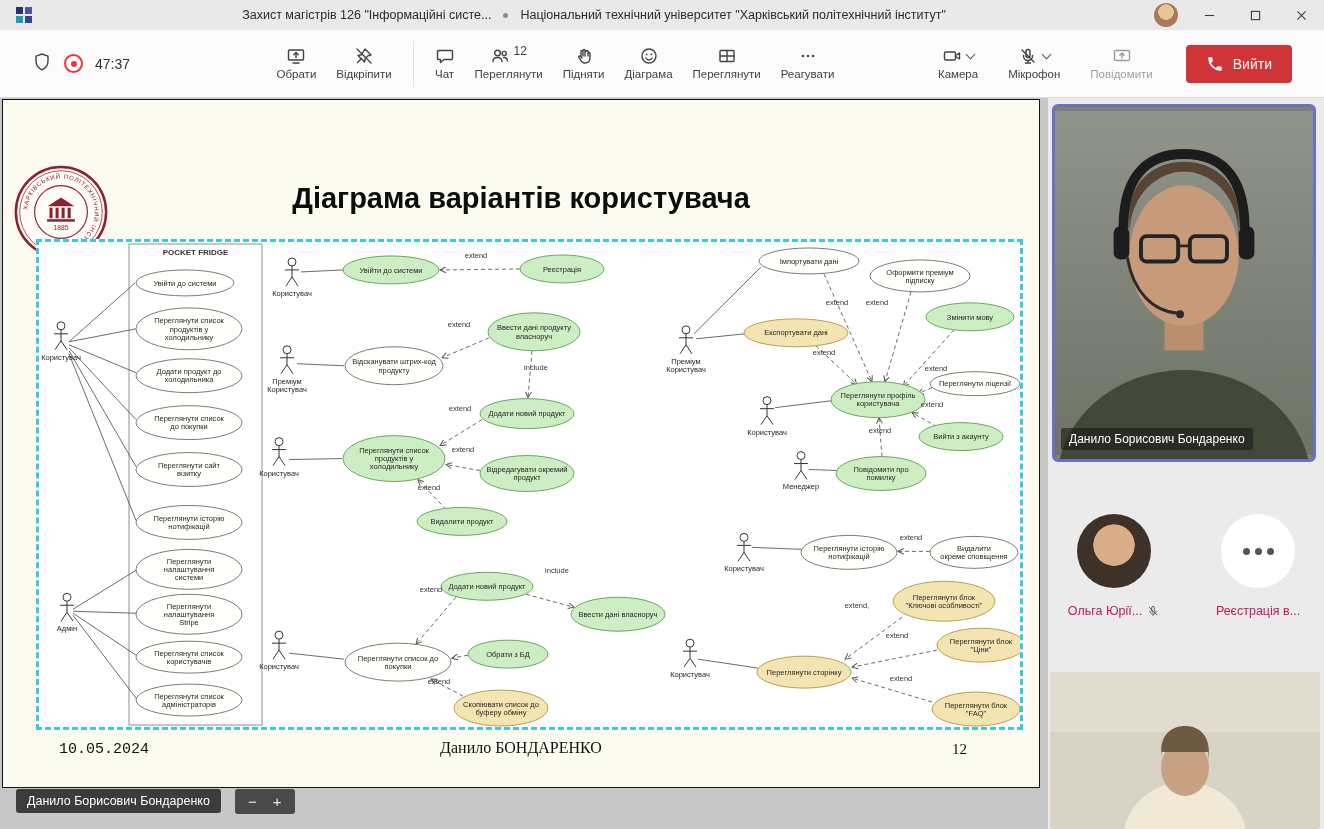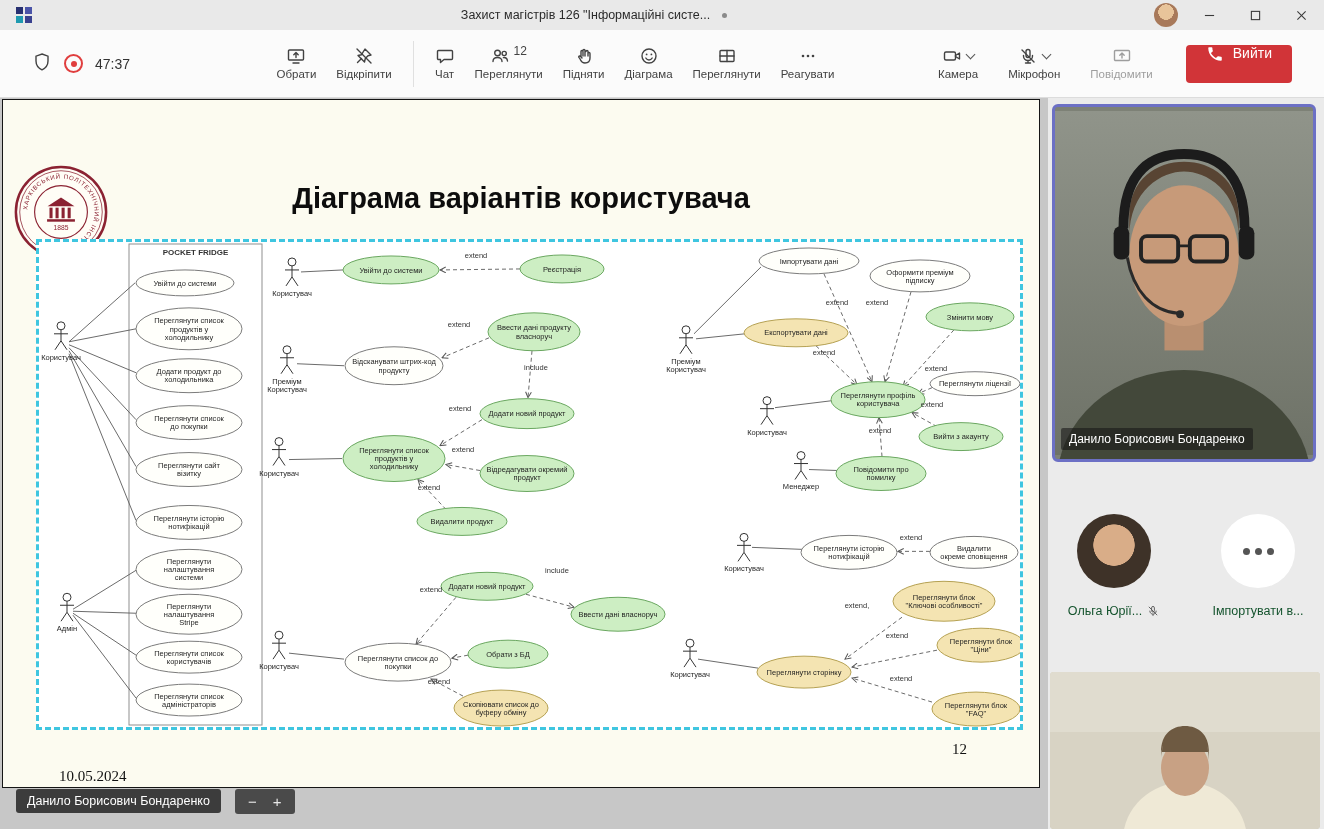--- a/index.html
+++ b/index.html
@@ -28,68 +28,69 @@
   .timer{font-size:14px;color:#333;}
   .tb-center{flex:1;display:flex;justify-content:center;align-items:center;gap:2px;}
   .tbtn{display:flex;flex-direction:column;align-items:center;gap:3px;padding:5px 9px;border-radius:4px;color:#424242;font-size:11.5px;line-height:1;cursor:pointer;}
   .tbtn svg{width:20px;height:20px;stroke:#424242;fill:none;stroke-width:1.4;stroke-linecap:round;stroke-linejoin:round;}
   .tbtn .iconrow{display:flex;align-items:flex-start;gap:3px;}
   .tbtn .count{font-size:12px;color:#424242;margin-top:-1px;}
   .chev{width:6px;height:6px;border-right:1.5px solid #555;border-bottom:1.5px solid #555;transform:rotate(45deg);margin:5px 0 0 2px;}
   .vsep{width:1px;height:46px;background:#e0e0e0;margin:0 10px;flex:none;}
   .tb-right{display:flex;align-items:center;gap:12px;flex:none;}
   .disabled{opacity:.5;}
-  .leave-btn{display:flex;align-items:flex-start;gap:9px;background:#d13438;color:#fff;border-radius:4px;height:38px;padding:0 20px;margin-left:12px;font-size:14px;cursor:pointer;}
+  .leave-btn{display:flex;align-items:center;gap:9px;background:#d13438;color:#fff;border-radius:4px;height:38px;padding:0 20px;margin-left:12px;font-size:14px;cursor:pointer;}
   .leave-btn svg{width:18px;height:18px;fill:#fff;}
 
   
   .stage{position:absolute;top:98px;left:0;width:1048px;bottom:0;background:#c7c7c7;}
   .share-frame{position:absolute;left:2px;top:1px;width:1038px;height:689px;background:#fcfbf0;border:1.5px solid #151515;box-sizing:border-box;}
   .slide-title{position:absolute;top:82px;left:0;right:0;text-align:center;font-size:29px;font-weight:bold;color:#0d0d0d;}
   .logo{position:absolute;left:10px;top:64px;width:96px;height:98px;}
   .uml-wrap{position:absolute;left:33px;top:139px;width:987px;height:491px;border:3px dashed #3fc6e0;background:#ffffff;box-sizing:border-box;}
   .uml-wrap svg{display:block;width:100%;height:100%;}
-  .slide-footer-date{position:absolute;left:56px;top:668px;font-family:Liberation Serif, serif;font-size:15px;color:#111;}
+  .slide-footer-date{position:absolute;left:56px;top:641px;font-family:Liberation Mono, monospace;font-size:15px;color:#111;}
   .slide-footer-author{position:absolute;left:0;right:0;top:639px;text-align:center;font-family:"Liberation Serif",serif;font-size:16px;color:#111;}
   .slide-footer-page{position:absolute;right:72px;top:641px;font-family:"Liberation Serif",serif;font-size:15px;color:#111;}
   .stage-nametag{position:absolute;left:16px;top:691px;background:#3c3c3c;color:#fff;font-size:12.5px;padding:5px 11px;border-radius:3px;}
   .zoom-pill{position:absolute;left:235px;top:691px;background:#4a4a4a;color:#e8e8e8;border-radius:3px;display:flex;align-items:center;gap:16px;padding:4px 13px;font-size:15px;}
   .zoom-pill span{cursor:pointer;}
 
   
   .sidebar{position:absolute;top:98px;right:0;width:276px;bottom:0;background:#ebebeb;}
   .main-tile{position:absolute;left:4px;top:6px;width:264px;height:358px;border:3px solid #6c70c5;border-radius:6px;overflow:hidden;box-sizing:border-box;background:#7d8176;}
   .main-tile svg{display:block;width:100%;height:100%;}
   .video-nametag{position:absolute;left:6px;bottom:9px;background:rgba(22,22,22,.58);color:#fff;font-size:12px;padding:4px 8px;border-radius:2px;white-space:nowrap;}
   .participants-row{position:absolute;top:416px;left:0;right:0;display:flex;justify-content:center;gap:34px;}
   .ptile{display:flex;flex-direction:column;align-items:center;gap:16px;width:110px;cursor:pointer;}
   .pavatar{width:74px;height:74px;border-radius:50%;}
   .pavatar.photo{background:radial-gradient(circle at 50% 42%,#d9ad88 0 36%,#3e3228 37% 100%);}
   .pavatar.more{background:#fff;display:flex;align-items:center;justify-content:center;gap:5px;}
   .pavatar.more i{width:7px;height:7px;border-radius:50%;background:#555;}
-  .pname{display:flex;align-items:center;gap:4px;font-size:12.5px;color:#14532d;white-space:nowrap;}
+  .pname{display:flex;align-items:center;gap:4px;font-size:12.5px;color:#be185d;white-space:nowrap;}
   .pname svg{width:14px;height:14px;stroke:#555;fill:none;stroke-width:1.3;}
   .bottom-tile{position:absolute;left:2px;top:574px;width:270px;height:157px;border-radius:4px;overflow:hidden;background:linear-gradient(#ded9cc,#ccc5b2);}
   .bottom-tile svg{display:block;width:100%;height:100%;}
 </style>
 </head>
 <body>
 
 <div id="app">
 
   <div class="titlebar">
     <div class="app-icon">
         <i></i>
         <i></i>
         <i></i>
         <i></i>
       </div>
     <div class="tb-title-wrap">
       <span>Захист магістрів 126 "Інформаційні систе...</span>
       <span class="tb-dot"></span>
+      <span>Національний технічний університет "Харківський політехнічний інститут"</span>
     </div>
     <div class="tb-avatar"></div>
     <div class="win-btns">
       <div class="win-btn">
           <svg viewBox="0 0 12 12">
             <line x1="1" y1="6" x2="11" y2="6"></line>
           </svg>
         </div>
       <div class="win-btn">
           <svg viewBox="0 0 12 12">
@@ -544,20 +545,21 @@
             <text x="897" y="129" text-anchor="middle" font-size="7.5" fill="#333">extend</text>
             <text x="893" y="165" text-anchor="middle" font-size="7.5" fill="#333">extend</text>
             <text x="841" y="191" text-anchor="middle" font-size="7.5" fill="#333">extend</text>
             <text x="872" y="299" text-anchor="middle" font-size="7.5" fill="#333">extend</text>
             <text x="818" y="367" text-anchor="middle" font-size="7.5" fill="#333">extend,</text>
             <text x="858" y="397" text-anchor="middle" font-size="7.5" fill="#333">extend</text>
             <text x="862" y="440" text-anchor="middle" font-size="7.5" fill="#333">extend</text>
           </svg>
       </div>
       <div class="slide-footer-date">10.05.2024</div>
+      <div class="slide-footer-author">Данило БОНДАРЕНКО</div>
       <div class="slide-footer-page">12</div>
     </div>
     <div class="stage-nametag">Данило Борисович Бондаренко</div>
     <div class="zoom-pill">
       <span>−</span>
       <span>+</span>
     </div>
   </div>
 
   <div class="sidebar">
@@ -598,21 +600,21 @@
             </svg>
         </div>
       </div>
       <div class="ptile">
         <div class="pavatar more">
             <i></i>
             <i></i>
             <i></i>
           </div>
         <div class="pname">
-          <span>Імпортувати в...</span>
+          <span>Реєстрація в...</span>
         </div>
       </div>
     </div>
 
     <div class="bottom-tile">
       <svg viewBox="0 0 270 157">
         <rect width="270" height="157" fill="#d8d3c4"></rect>
         <rect x="0" y="0" width="270" height="60" fill="#e0dccf"></rect>
         <ellipse cx="135" cy="168" rx="62" ry="58" fill="#efe9d6"></ellipse>
         <ellipse cx="135" cy="96" rx="24" ry="28" fill="#c8a184"></ellipse>

